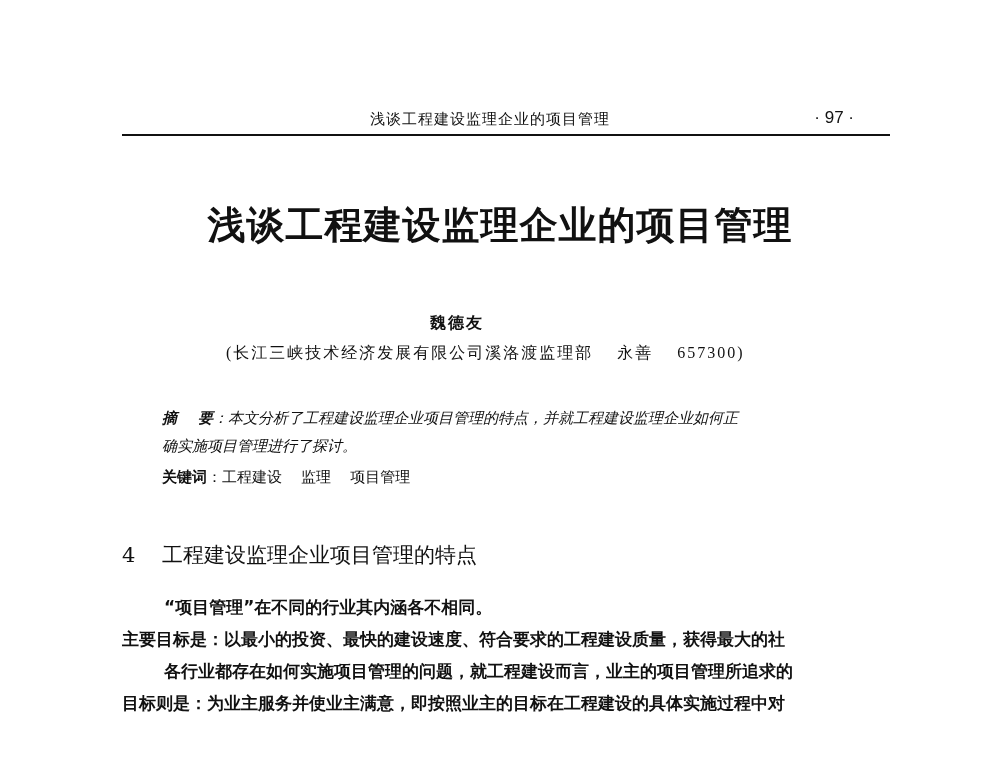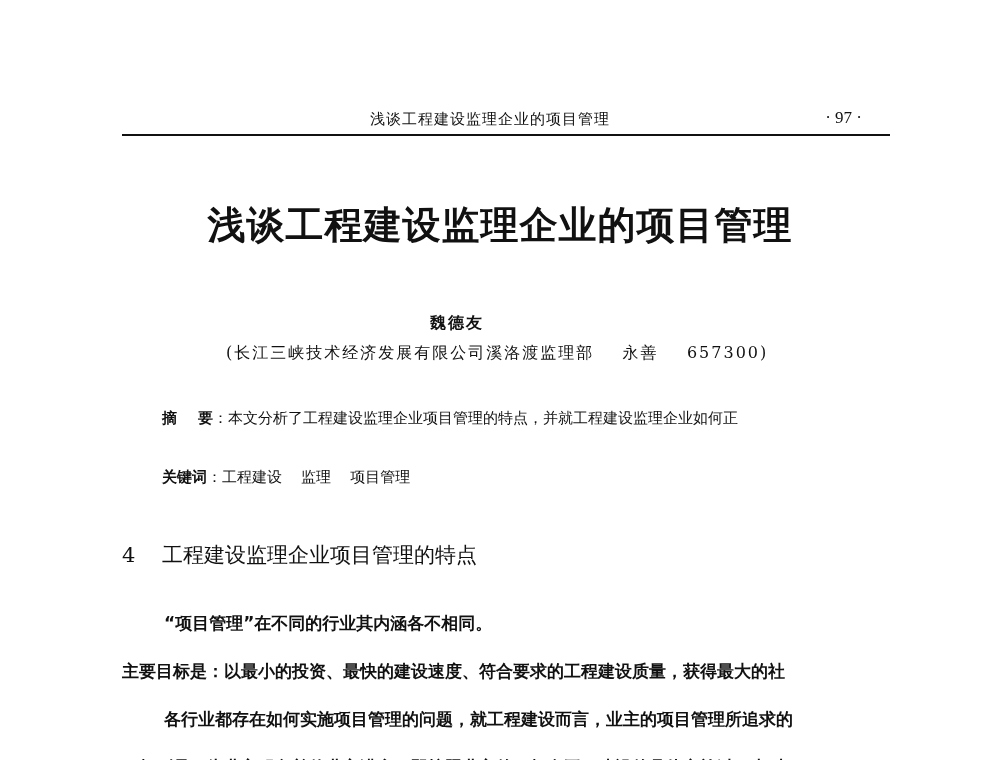--- a/index.html
+++ b/index.html
@@ -25,24 +25,24 @@
   .running-title {
     position: absolute;
     left: 248px;
     top: 2px;
     font-size: 15px;
     letter-spacing: 1px;
     font-family: "DejaVu Serif", serif;
   }
   .page-number {
     position: absolute;
-    right: 28px;
+    right: 36px;
     top: 0px;
     font-size: 17px;
-    font-family: Liberation Serif, serif;
+    font-family: Liberation Sans, sans-serif;
     text-align: center;
   }
   .header-rule {
     position: absolute;
     left: 122px;
     top: 134px;
     width: 768px;
     height: 2px;
     background: #111111;
   }
@@ -69,35 +69,37 @@
     padding-left: 10px;
     box-sizing: border-box;
   }
   .affiliation {
     position: absolute;
     left: 226px;
     top: 343px;
     font-size: 16px;
     letter-spacing: 2px;
     white-space: pre;
+    font-family: Liberation Serif, serif;
   }
   .abstract {
     position: absolute;
     left: 162px;
     top: 404px;
     width: 700px;
     font-size: 15px;
     line-height: 28px;
     font-family: "DejaVu Sans", sans-serif;
   }
   .abstract .label {
     font-weight: bold;
   }
   .abstract-line {
     white-space: nowrap;
+    font-style: italic;
   }
   .keywords {
     position: absolute;
     left: 162px;
     top: 468px;
     font-size: 15px;
     font-family: "DejaVu Sans", sans-serif;
     white-space: pre;
   }
   .keywords .label {
@@ -123,41 +125,41 @@
   }
   .para-line {
     white-space: nowrap;
     height: 32px;
   }
   .indent {
     padding-left: 42px;
   }
   .bold {
     font-weight: bold;
-    margin-top: 16px;
   }
 </style>
 </head>
 <body>
 
 <div class="running-header">
   <span class="running-title">浅谈工程建设监理企业的项目管理</span>
   <span class="page-number">· 97 ·</span>
 </div>
 <div class="header-rule"></div>
 
 <div class="title">浅谈工程建设监理企业的项目管理</div>
 
 <div class="author">魏德友</div>
 <div class="affiliation">(长江三峡技术经济发展有限公司溪洛渡监理部    永善    657300)</div>
 
 <div class="abstract">
   <div class="abstract-line">
     <span class="label" style="white-space:pre;">摘    要</span><span>：本文分析了工程建设监理企业项目管理的特点，并就工程建设监理企业如何正</span>
   </div>
+  <div class="abstract-line">确实施项目管理进行了探讨。</div>
 </div>
 
 <div class="keywords"><span class="label">关键词</span><span>：工程建设    监理    项目管理</span></div>
 
 <div class="section-heading">4    工程建设监理企业项目管理的特点</div>
 
 <div class="body-text">
   <div class="para-line indent bold">“项目管理”在不同的行业其内涵各不相同。</div>
   <div class="para-line bold">主要目标是：以最小的投资、最快的建设速度、符合要求的工程建设质量，获得最大的社</div>
   <div class="para-line indent bold">各行业都存在如何实施项目管理的问题，就工程建设而言，业主的项目管理所追求的</div>

